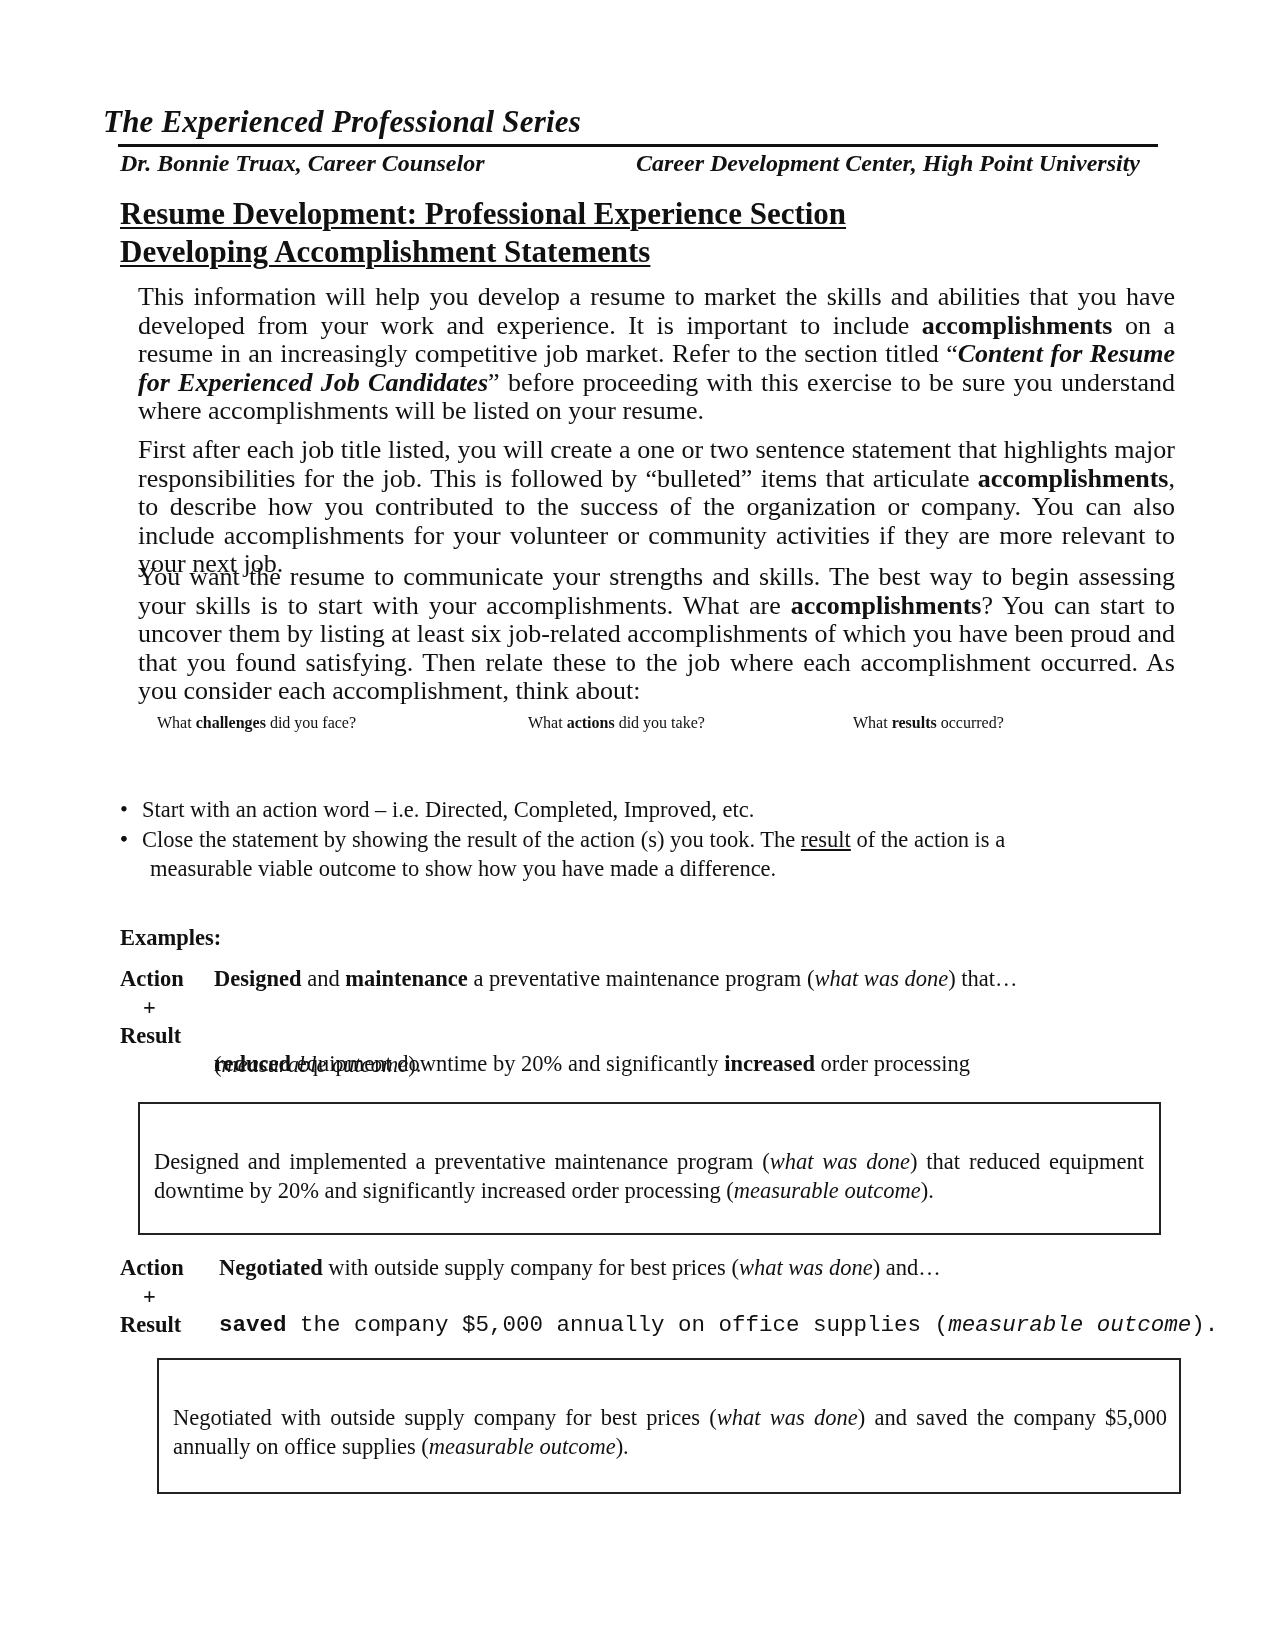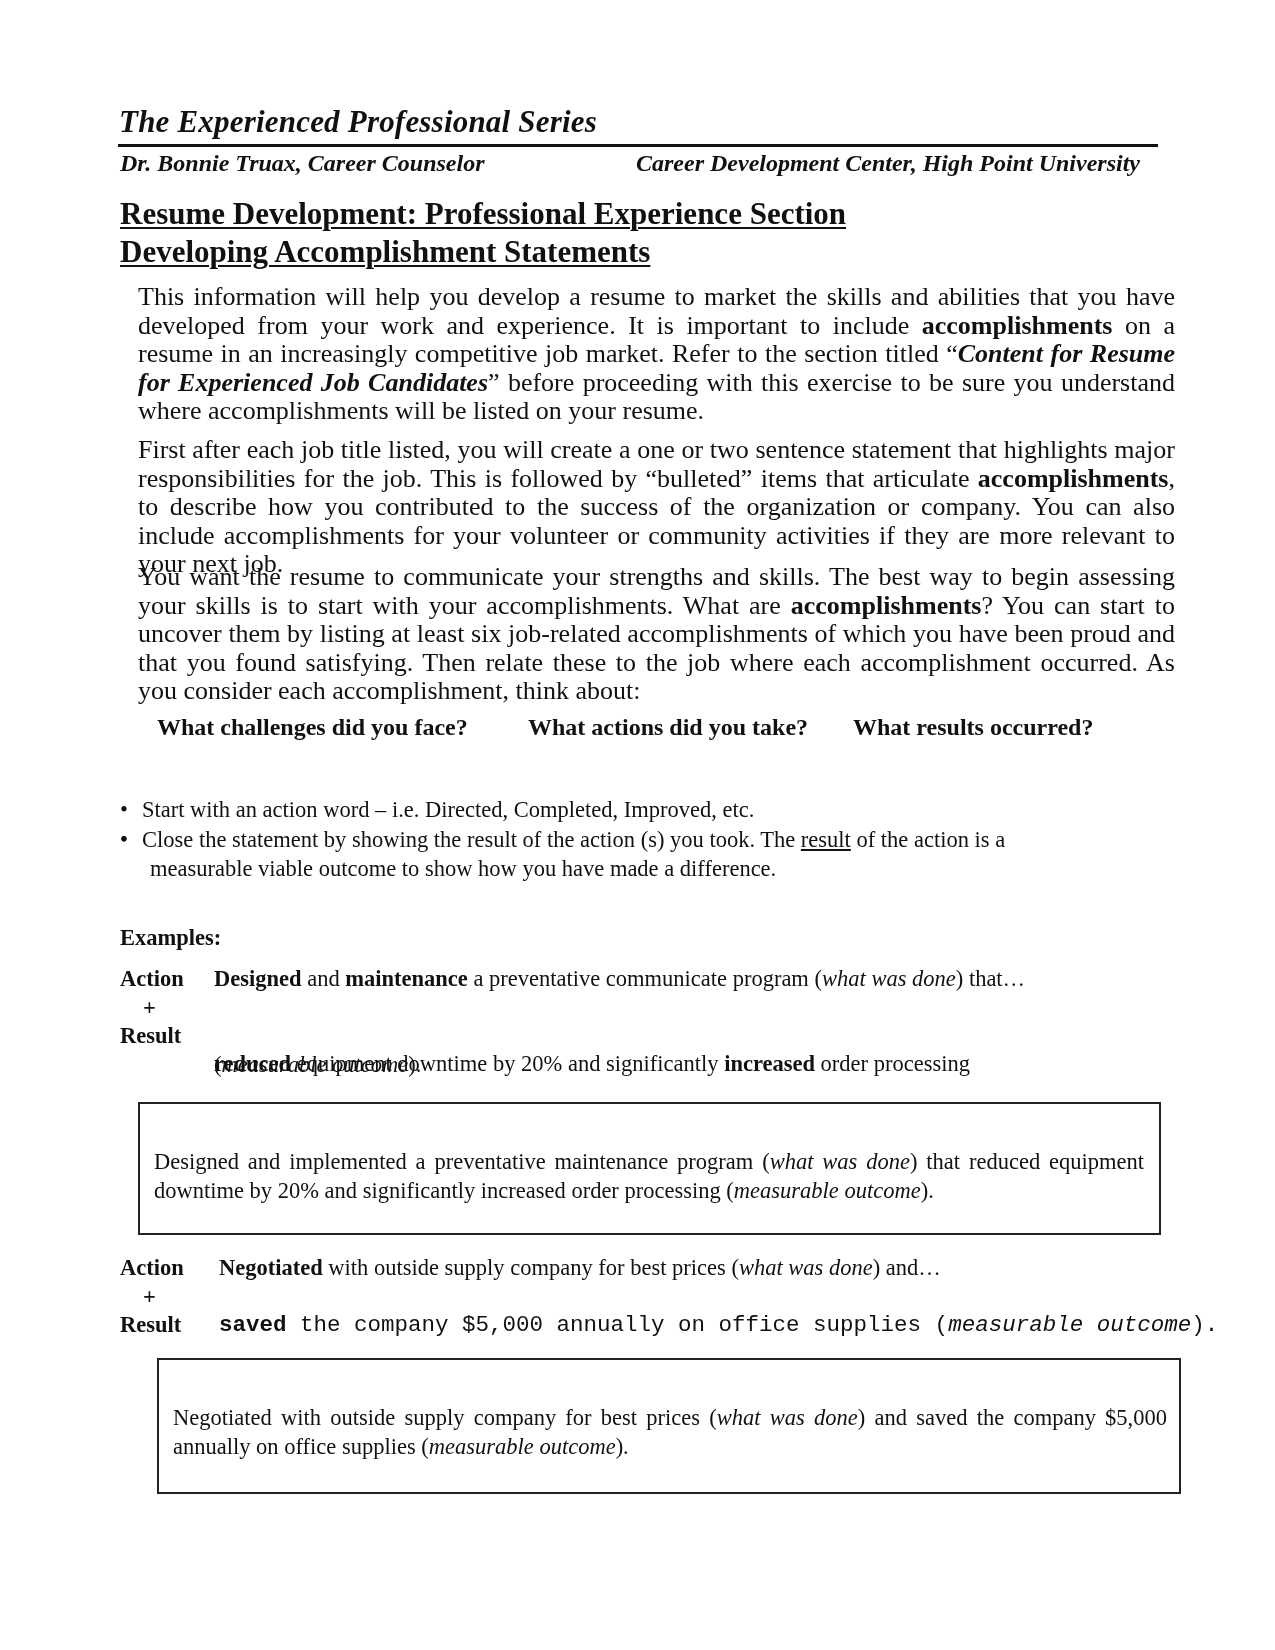--- a/index.html
+++ b/index.html
@@ -3,21 +3,21 @@
   <meta charset="utf-8">
   <style>
     html, body { margin: 0; padding: 0; background: #ffffff; }
     body {
       width: 1275px; height: 1650px; position: relative; overflow: hidden;
       font-family: "Liberation Serif", "DejaVu Serif", serif; color: #111111;
     }
     .page { position: absolute; left: 0; top: 0; width: 1275px; height: 1650px; }
 
     .series-title {
-      position: absolute; left: 119px; top: 104px;
+      position: absolute; left: 103px; top: 104px;
       font-size: 31px; font-weight: bold; font-style: italic; letter-spacing: 0.2px;
       white-space: nowrap;
     }
     .header-rule {
       position: absolute; left: 118px; top: 144px; width: 1040px; height: 3px; background: #111;
     }
     .byline-left, .byline-right {
       position: absolute; top: 150px; font-size: 24px; font-weight: bold; font-style: italic; white-space: nowrap;
     }
     .byline-left { left: 120px; }
@@ -35,21 +35,21 @@
     .para {
       position: absolute; left: 138px; width: 1037px;
       font-size: 26px; line-height: 28.6px; text-align: justify;
     }
     .para b { font-weight: bold; }
     .p1 { top: 283px; }
     .p2 { top: 436px; }
     .p3 { top: 563px; }
 
     .questions {
-      position: absolute; top: 714px; left: 0; width: 1125px; font-size: 24px; height: 30px; font-weight: bold;
+      position: absolute; top: 714px; left: 0; width: 1125px; font-size: 16px; height: 30px;
     }
     .questions span.q { position: absolute; white-space: nowrap; }
     .q1 { left: 157px; }
     .q2 { left: 528px; }
     .q3 { left: 853px; }
 
     .follow { position: absolute; left: 120px; top: 756px; font-size: 22.5px; white-space: nowrap; }
 
     .bullets { position: absolute; left: 120px; top: 795px; width: 1037px; font-size: 22.5px; line-height: 29.5px; }
     .bullet-row { position: relative; padding-left: 22px; text-align: justify; }
@@ -109,21 +109,21 @@
       <span class="dot">•</span>
       <span>Close the statement by showing the result of the action (s) you took. The </span><span class="u">result</span><span> of the action is a</span>
       <span class="cont">measurable viable outcome to show how you have made a difference.</span>
     </div>
   </div>
 
   <div class="examples-label">Examples:</div>
 
   <div class="ex-row" style="left:120px; top:966px;">
     <span class="ex-label" style="left:0;">Action</span>
-    <span class="ex-text" style="left:94px;"><b>Designed</b><span> and </span><b>maintenance</b><span> a preventative communicate program (</span><i>what was done</i><span>) that…</span></span>
+    <span class="ex-text" style="left:94px;"><b>Designed</b><span> and </span><b>maintenance</b><span> a preventative maintenance program (</span><i>what was done</i><span>) that…</span></span>
   </div>
   <div class="ex-row" style="left:143px; top:995px; font-weight:bold;">+</div>
   <div class="ex-row" style="left:120px; top:1023px;">
     <span class="ex-label" style="left:0;">Result</span>
     <span class="ex-text" style="left:94px;margin-top:28px;"><b>reduced</b><span> equipment downtime by 20% and significantly </span><b>increased</b><span> order processing</span></span>
     <span class="ex-text" style="left:94px; top:29px;"><span>(</span><i>measurable outcome</i><span>).</span></span>
   </div>
 
   <div class="box" style="left:138px; top:1102px; width:1023px; height:133px;">
     <div class="box-text" style="left:14px; top:43px; width:990px;"><span>Designed and implemented a preventative maintenance program (</span><i>what was done</i><span>) that reduced equipment downtime by 20% and significantly increased order processing (</span><i>measurable outcome</i><span>).</span></div>

